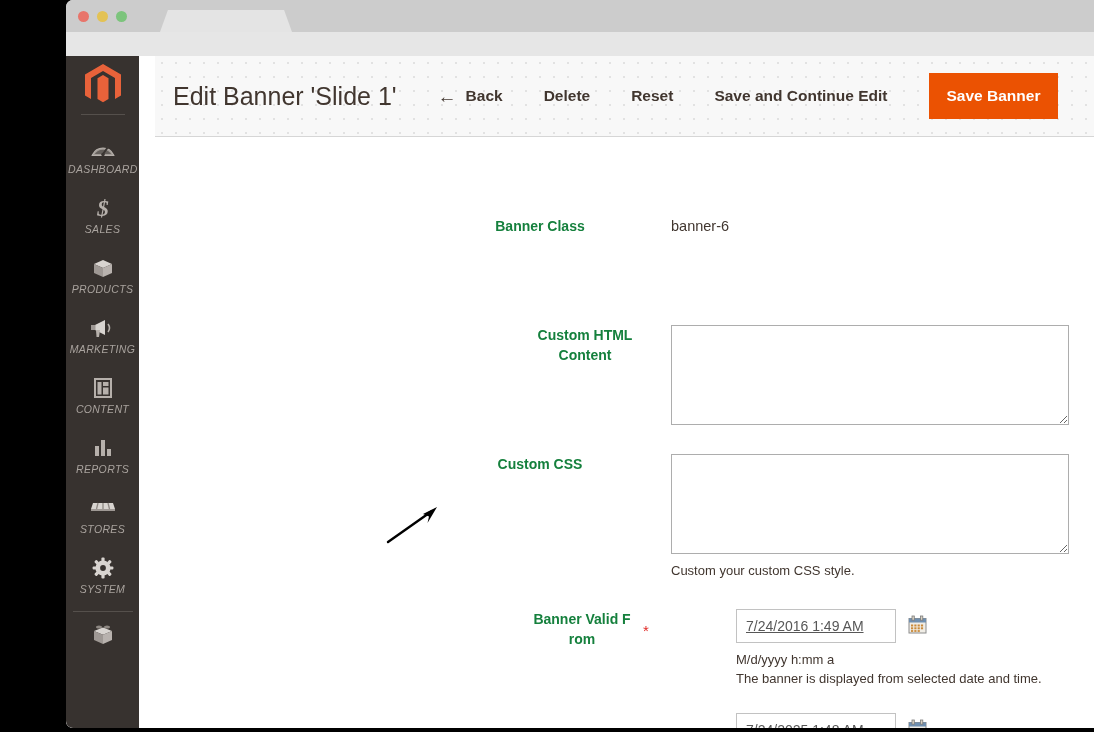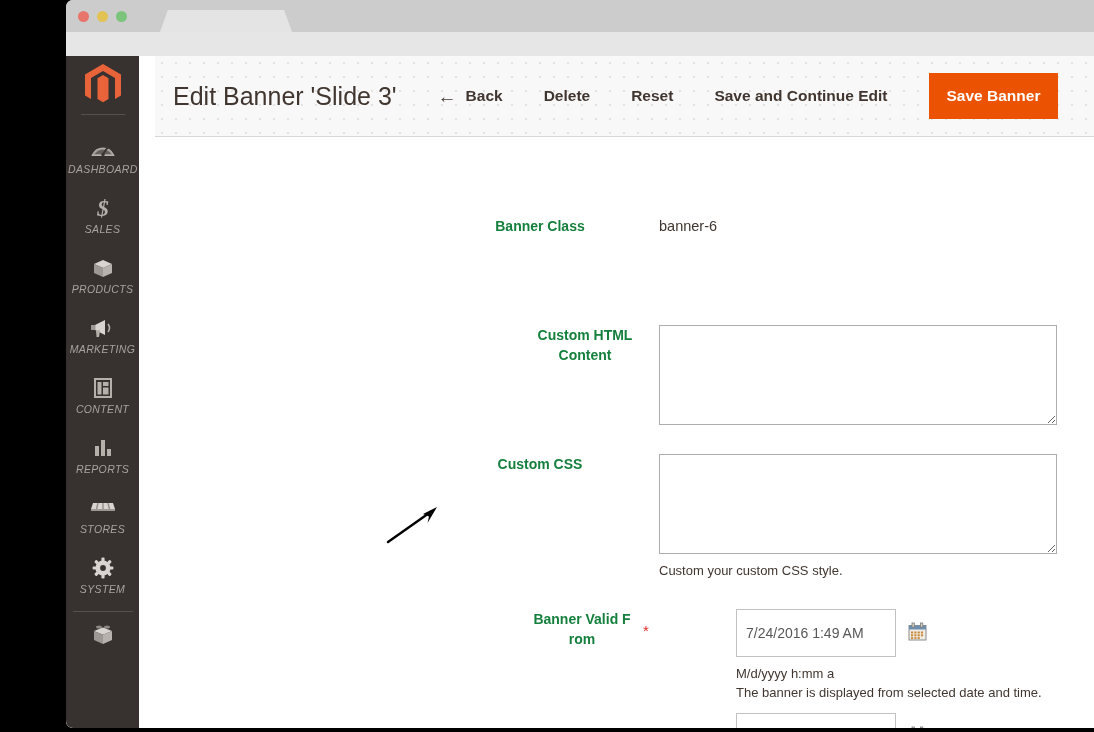--- a/index.html
+++ b/index.html
@@ -220,21 +220,21 @@
   }
   .required-star {
     position: absolute;
     left: 488px;
     color: #e02b27;
     font-size: 15px;
     line-height: 16px;
   }
   .field-control {
     position: absolute;
-    left: 504px;
+    left: 516px;
   }
   .static-value {
     font-size: 14.5px;
     color: #41362f;
     line-height: 20px;
     font-family: "Liberation Sans", sans-serif;
   }
   .field-note {
     font-size: 13px;
     color: #41362f;
@@ -250,29 +250,30 @@
     font-family: "Liberation Sans", sans-serif;
     color: #41362f;
     padding: 5px 7px;
     box-sizing: border-box;
     resize: both;
     outline: none;
     display: block;
   }
   input.date-input {
     width: 160px;
-    height: 48px;
+    height: 34px;
     border: 1px solid #c2c2c2;
     background: #ffffff;
     font-size: 14px;
     color: #575757;
     padding: 0 9px;
     box-sizing: border-box;
     font-family: "Liberation Sans", sans-serif;
     outline: none;
+    text-decoration: underline;
   }
   .calendar-btn {
     background: none;
     border: none;
     padding: 0;
     margin-left: 12px;
     cursor: pointer;
     vertical-align: middle;
   }
   .date-line { display: flex; align-items: center; }
@@ -423,21 +424,21 @@
             <path d="M6 9 L15 5.5 L24 9 L15 12.8 Z" fill="#d8d4d0"></path>
             <path d="M6 9 L15 12.8 L15 22 L6 18 Z" fill="#9e9894"></path>
             <path d="M24 9 L15 12.8 L15 22 L24 18 Z" fill="#b8b2ae"></path>
           </svg>
         </span>
         <span class="nav-label"></span>
       </a>
     </nav>
 
     <header id="page-header">
-      <h1 id="page-title">Edit Banner 'Slide 3'</h1>
+      <h1 id="page-title">Edit Banner 'Slide 1'</h1>
 
       <div id="page-actions">
         <button class="action-btn">
           <span class="back-arrow">←</span>
           <span>Back</span>
         </button>
         <button class="action-btn">Delete</button>
         <button class="action-btn">Reset</button>
         <button class="action-btn">Save and Continue Edit</button>
         <button id="save-banner-button">Save Banner</button>

